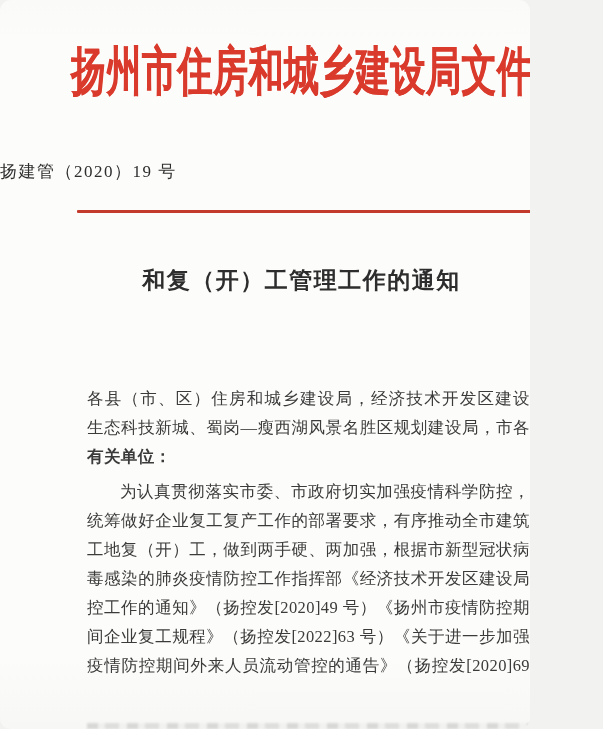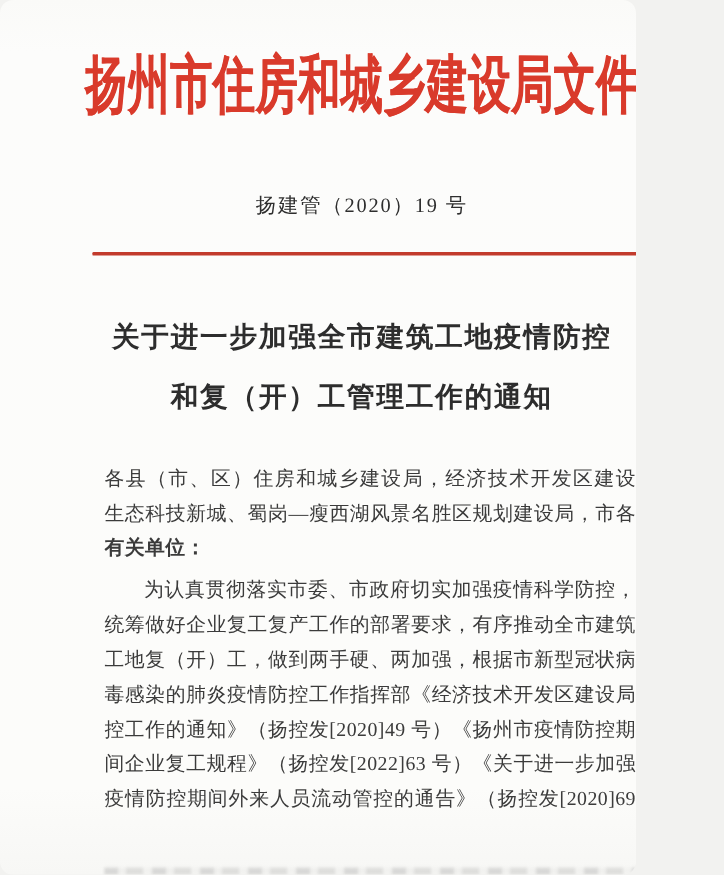--- a/index.html
+++ b/index.html
@@ -34,21 +34,21 @@
     transform: scaleY(1.5);
     transform-origin: top center;
     text-shadow: 0.5px 0 0 #d93a2b;
     white-space: nowrap;
   }
   .doc-number {
     position: absolute;
     top: 160px;
     left: 0;
     width: 603px;
-    text-align: center;
+    text-align: left;
     font-size: 17px;
     color: #2e2e2e;
     letter-spacing: 1.5px;
     white-space: nowrap;
   }
   .red-rule {
     position: absolute;
     top: 210px;
     left: 77px;
     width: 455px;
@@ -116,21 +116,20 @@
 
 <div class="page">
 
   <div class="header-title">扬州市住房和城乡建设局文件</div>
 
   <div class="doc-number">扬建管（2020）19 号</div>
 
   <div class="red-rule"></div>
 
   <div class="doc-title">
-    <div class="title-line">关于进一步加强全市建筑工地疫情防控</div>
     <div class="title-line">和复（开）工管理工作的通知</div>
   </div>
 
   <div class="content">
 
     <div class="line">各县（市、区）住房和城乡建设局，经济技术开发区建设局，</div>
     <div class="line">生态科技新城、蜀岗—瘦西湖风景名胜区规划建设局，市各</div>
     <div class="line last-of-para">有关单位：</div>
 
     <div class="line para-indent">为认真贯彻落实市委、市政府切实加强疫情科学防控，</div>

